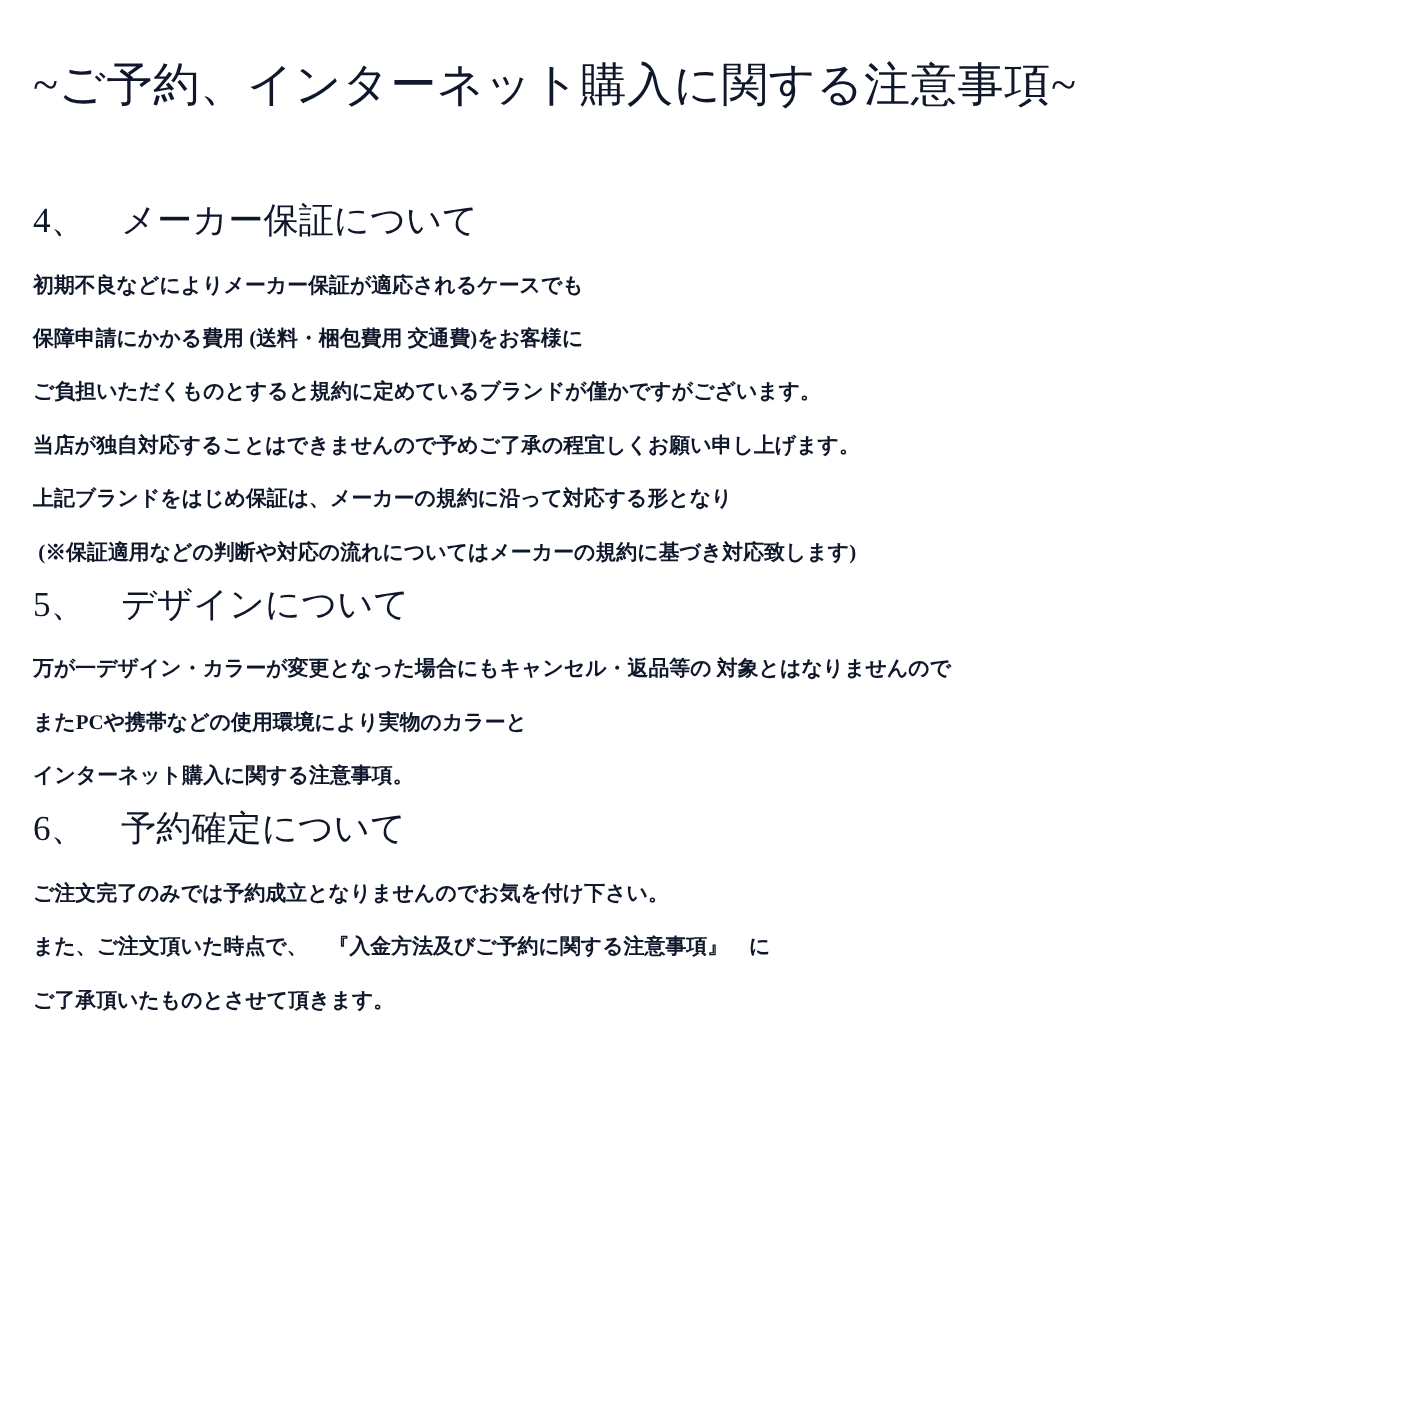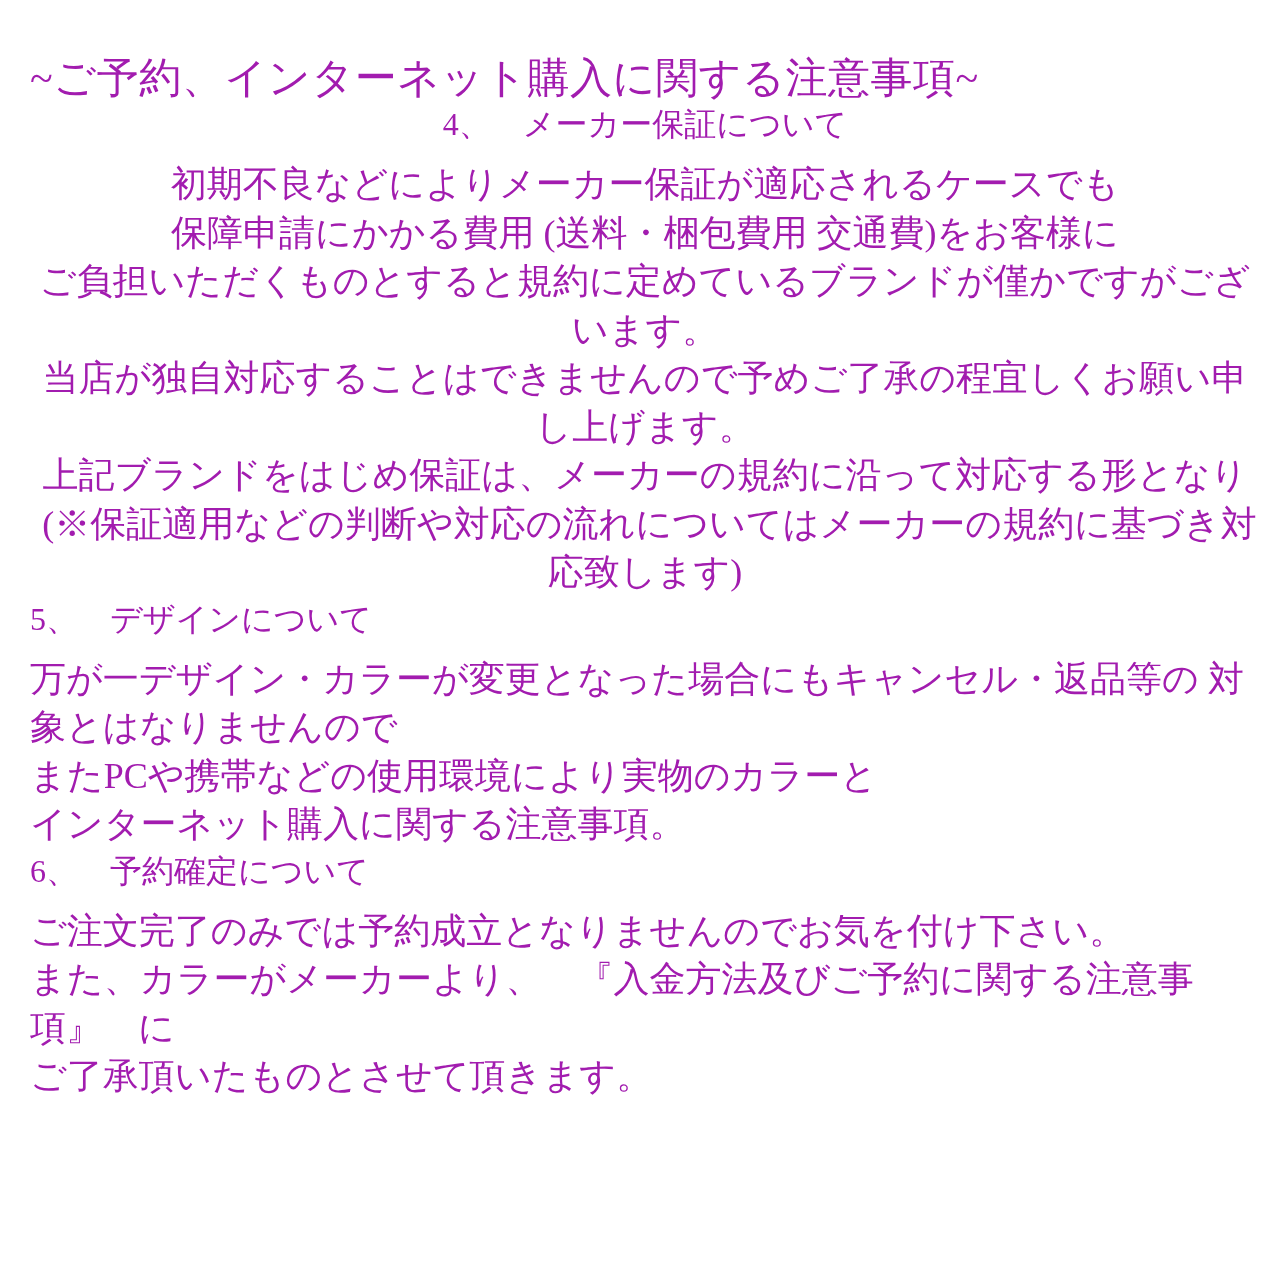--- a/index.html
+++ b/index.html
@@ -8,48 +8,49 @@
     background: #ffffff;
   }
   .page {
     position: relative;
     width: 1280px;
     height: 1280px;
     box-sizing: border-box;
     padding: 0 20px 0 30px;
     overflow: hidden;
     background: #ffffff;
-    color: #a21caf;
+    color: #0f172a;
     font-family: "Liberation Serif", "DejaVu Serif", serif;
   }
   .doc-title {
     margin: 54px 0 0 0;
     font-size: 42px;
     font-weight: normal;
     line-height: 48px;
     letter-spacing: 0.5px;
     white-space: pre-wrap;
   }
   .section {
   }
   .section.first {
-    text-align: center;
+    margin-top: 76px;
   }
   .section-heading {
     margin: 0 0 14px 0;
     font-size: 32px;
     font-weight: normal;
     line-height: 44px;
     white-space: pre-wrap;
   }
   .text-line {
     margin: 0;
-    font-size: 36px;
+    font-size: 19px;
     line-height: 48.5px;
     white-space: pre-wrap;
+    font-weight: bold;
   }
 </style>
 </head>
 <body>
 
 <div class="page">
 
   <h1 class="doc-title">~ご予約、インターネット購入に関する注意事項~</h1>
 
   <section class="section first">
@@ -65,17 +66,17 @@
   <section class="section">
     <h2 class="section-heading">5、　デザインについて</h2>
     <p class="text-line">万が一デザイン・カラーが変更となった場合にもキャンセル・返品等の 対象とはなりませんので</p>
     <p class="text-line">またPCや携帯などの使用環境により実物のカラーと</p>
     <p class="text-line">インターネット購入に関する注意事項。</p>
   </section>
 
   <section class="section">
     <h2 class="section-heading">6、　予約確定について</h2>
     <p class="text-line">ご注文完了のみでは予約成立となりませんのでお気を付け下さい。</p>
-    <p class="text-line">また、カラーがメーカーより、　『入金方法及びご予約に関する注意事項』　に</p>
+    <p class="text-line">また、ご注文頂いた時点で、　『入金方法及びご予約に関する注意事項』　に</p>
     <p class="text-line">ご了承頂いたものとさせて頂きます。</p>
   </section>
 
 </div>
 
 </body></html>

